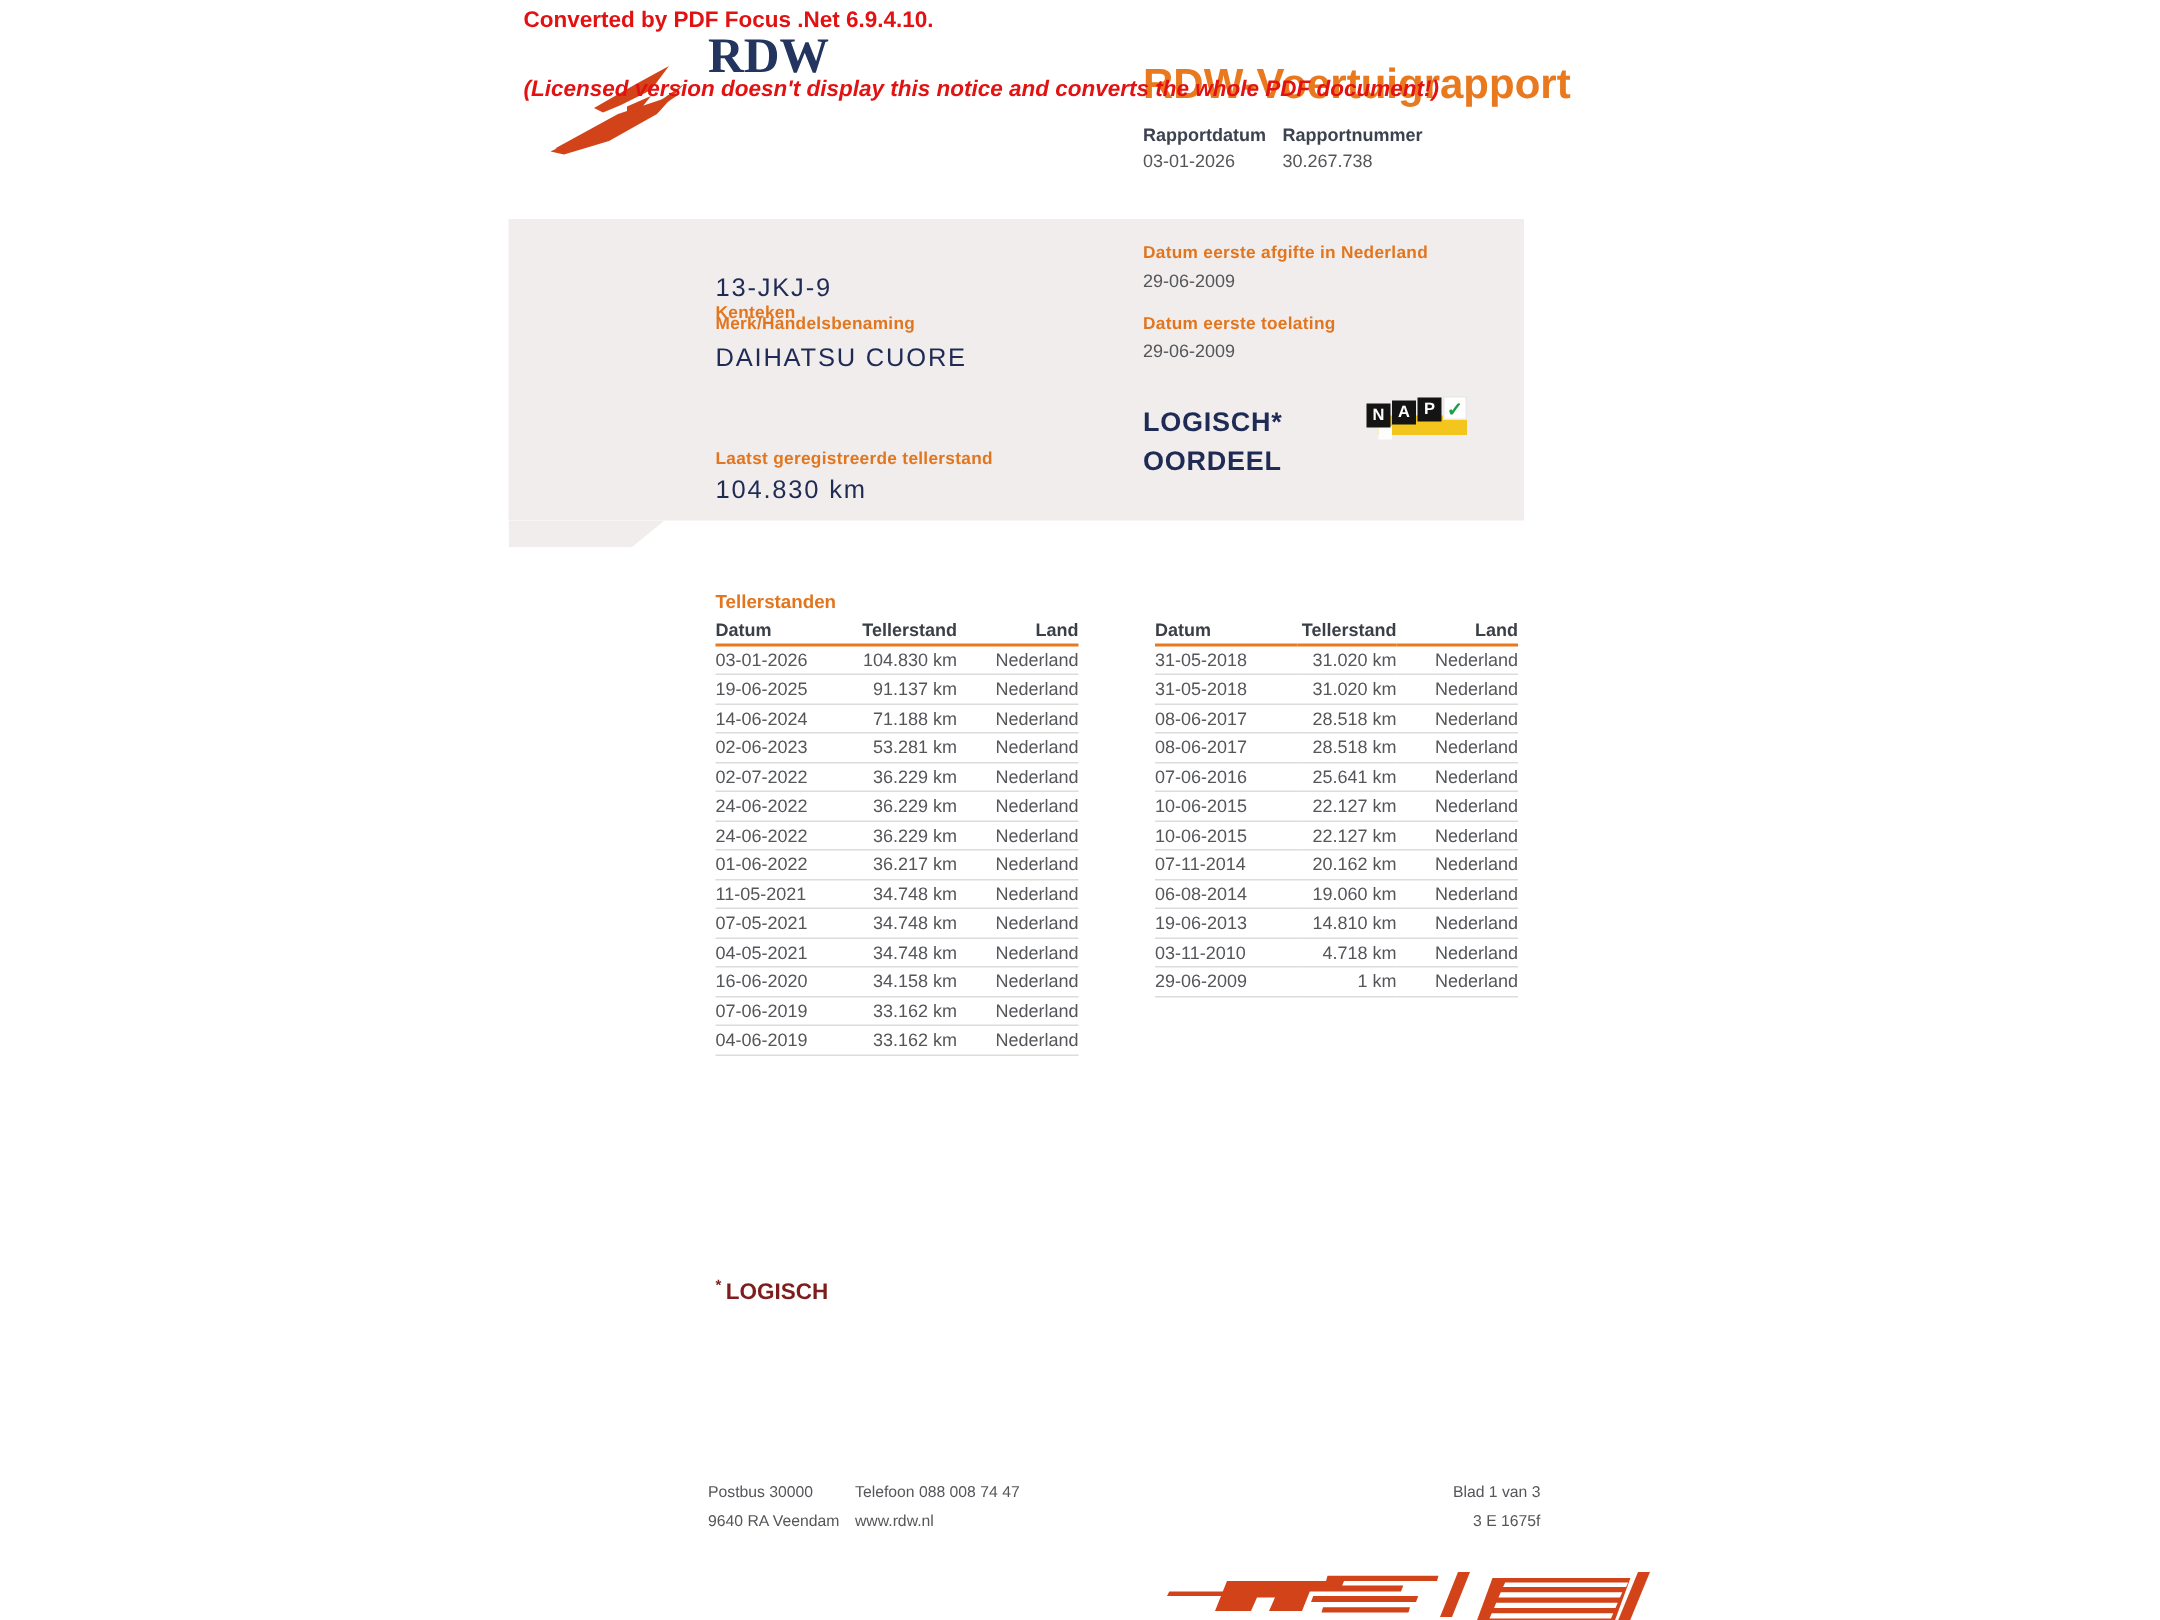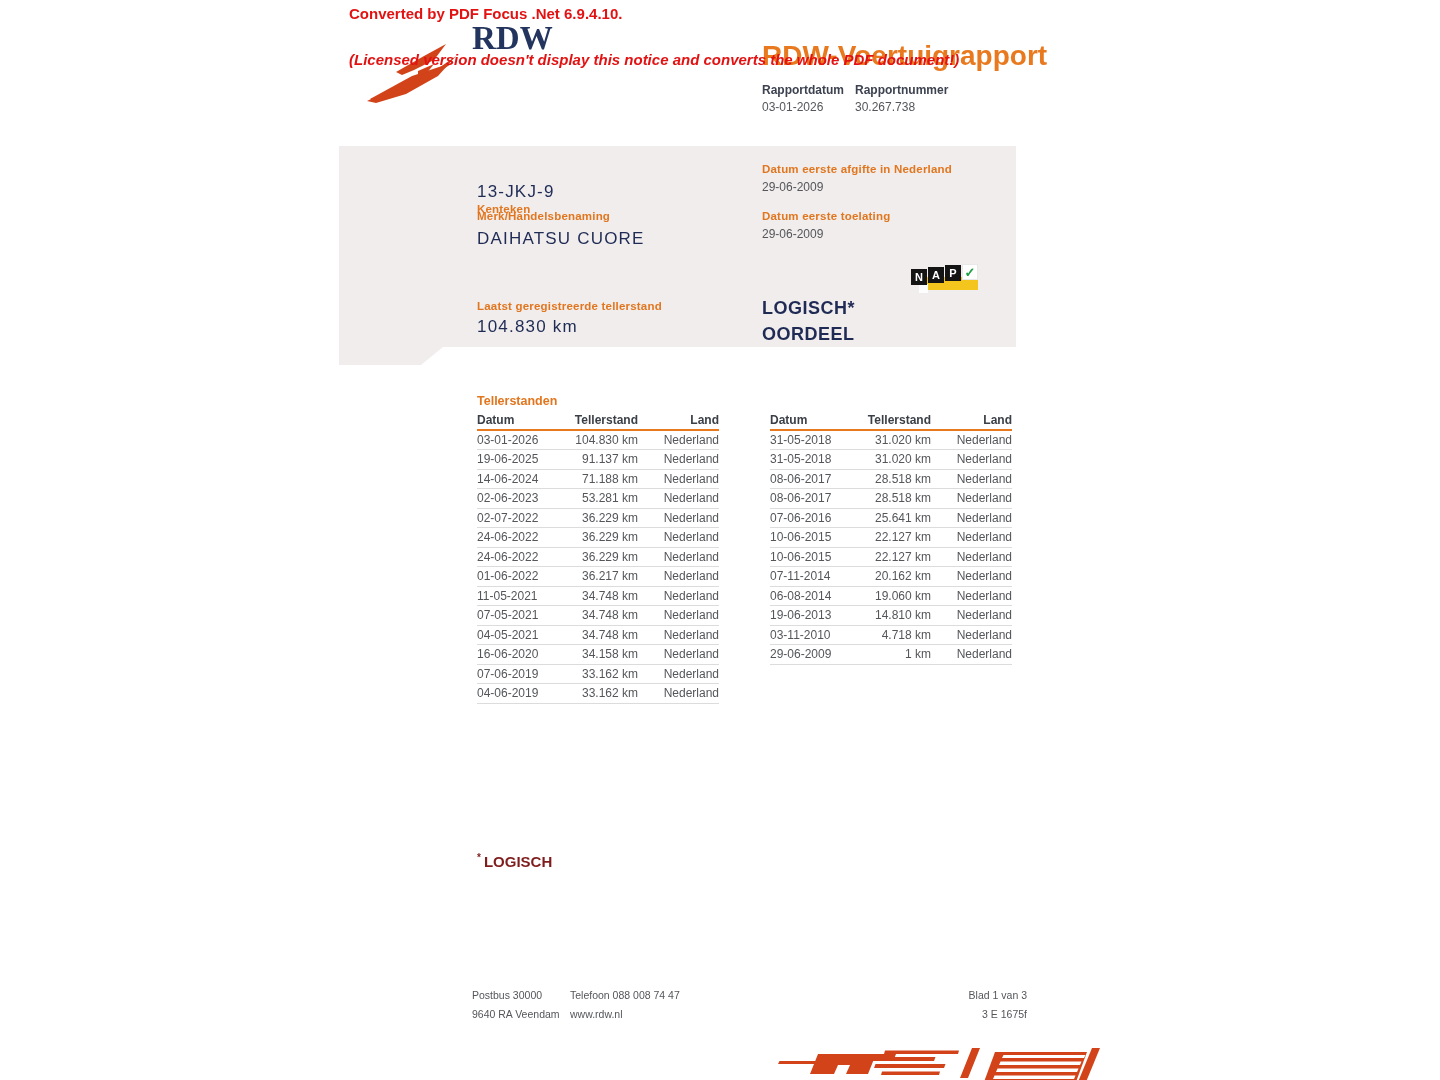--- a/index.html
+++ b/index.html
@@ -21,21 +21,21 @@
   .meta-value { position: absolute; top: 100px; font-size: 12px; color: #54565a; }
   .m1 { left: 762px; } .m2 { left: 855px; }
 
   
   .graybox { position: absolute; left: 339px; top: 146px; width: 677px; height: 201px; background: #f0edec; }
   .graybox-tail { position: absolute; left: 339px; top: 347px; width: 104px; height: 18px; background: #f0edec;
                   clip-path: polygon(0 0, 100% 0, calc(100% - 22px) 100%, 0 100%); }
   .fld-label { position: absolute; font-size: 11.5px; font-weight: bold; color: #e2761f; letter-spacing: 0.2px; }
   .fld-big { position: absolute; font-size: 17px; color: #1f2b55; letter-spacing: 1.2px; }
   .fld-date { position: absolute; font-size: 12px; color: #54565a; }
-  .oordeel { position: absolute; left: 762px; top: 268px; font-size: 18px; font-weight: bold; color: #1f2b55; line-height: 26px; letter-spacing: 0.5px; margin-top: 27px; }
+  .oordeel { position: absolute; left: 762px; top: 268px; font-size: 18px; font-weight: bold; color: #1f2b55; line-height: 26px; letter-spacing: 0.5px; }
 
   
   .nap { position: absolute; left: 911px; top: 264px; width: 70px; height: 30px; }
   .nap-yellow { position: absolute; left: 8px; top: 13px; width: 59px; height: 13px; background: #f3c51d; }
   .nap-white-notch { position: absolute; left: 8px; top: 20px; width: 9px; height: 9px; background: #fdfdfd; }
   .nap-sq { position: absolute; width: 16px; height: 16px; background: #141414; color: #fff; font-size: 11px; font-weight: bold;
             display: flex; align-items: center; justify-content: center; }
   .nap-n { left: 0; top: 5px; } .nap-a { left: 17px; top: 3px; } .nap-p { left: 34px; top: 1px; }
   .nap-check { position: absolute; left: 51px; top: 0; width: 16px; height: 16px; background: #fff; border: 1px solid #e8e8e8;
                color: #1d9e44; font-size: 13px; font-weight: bold; display: flex; align-items: center; justify-content: center; }

